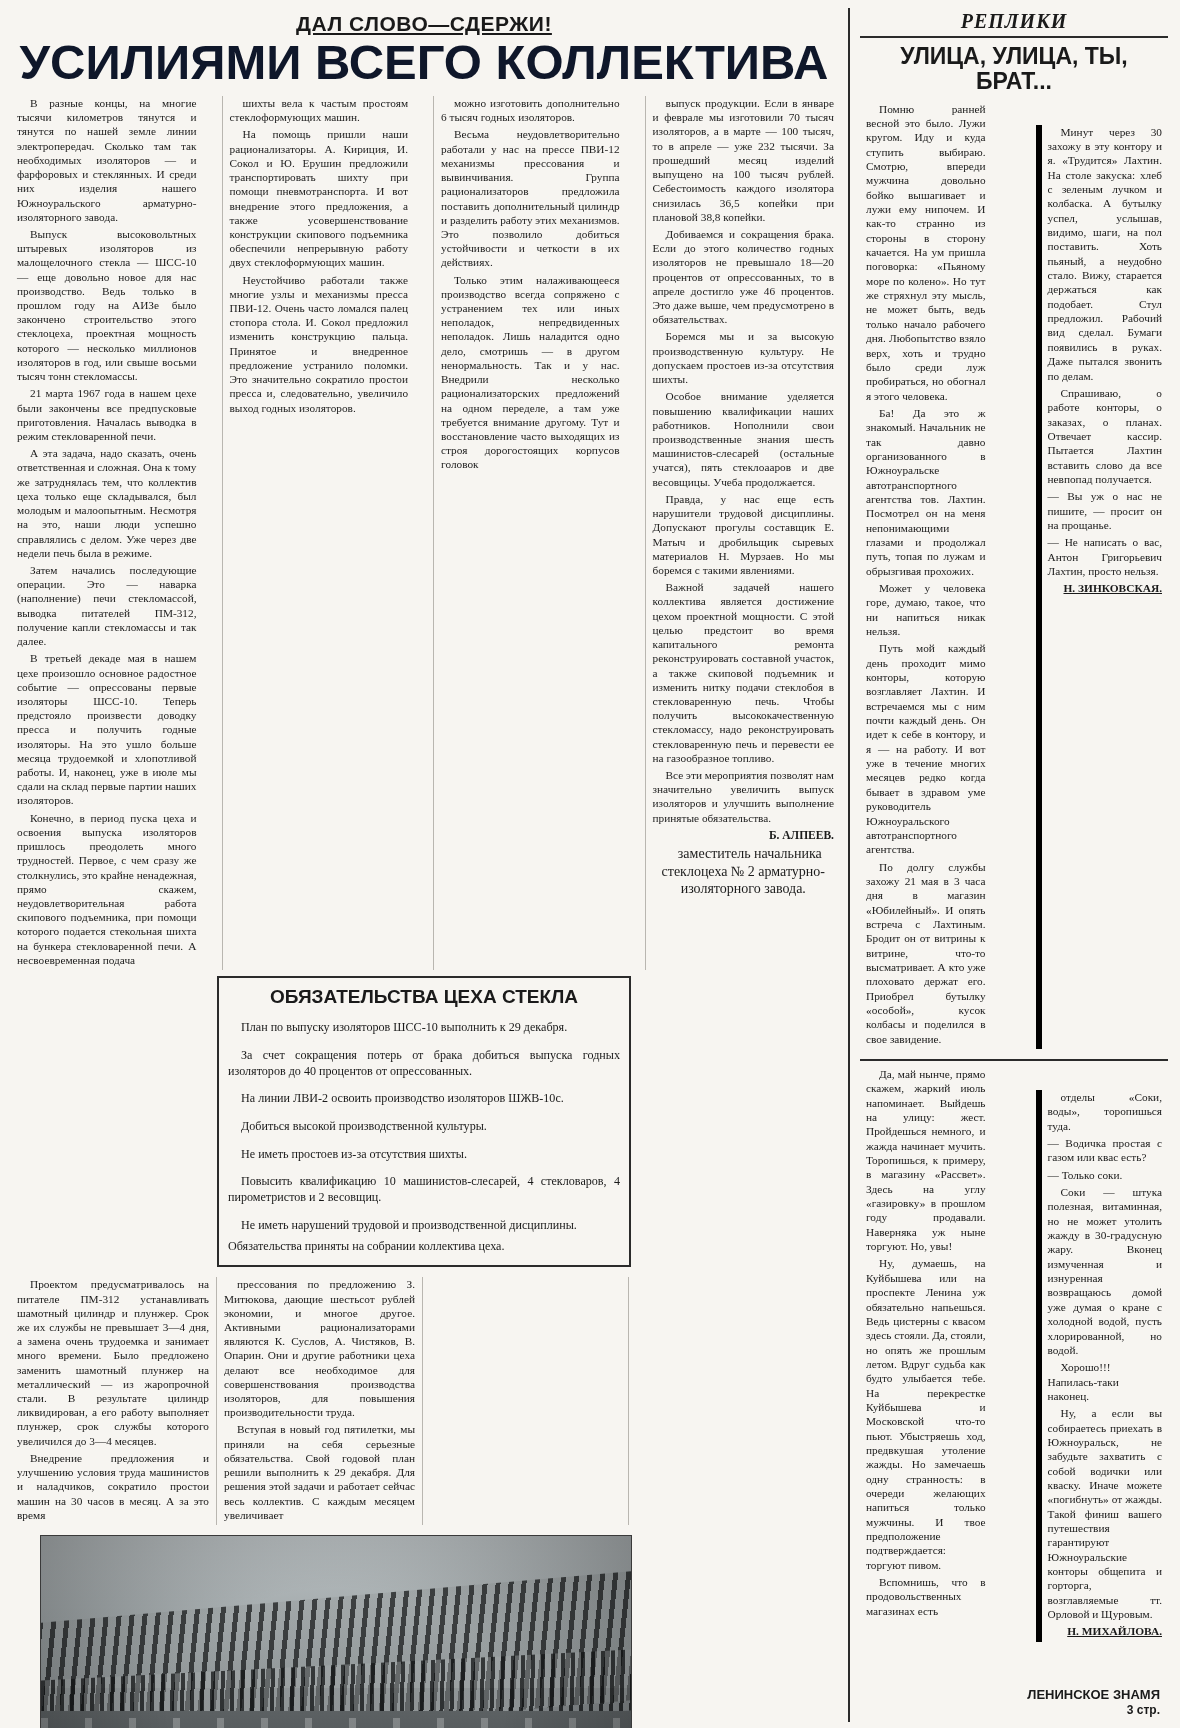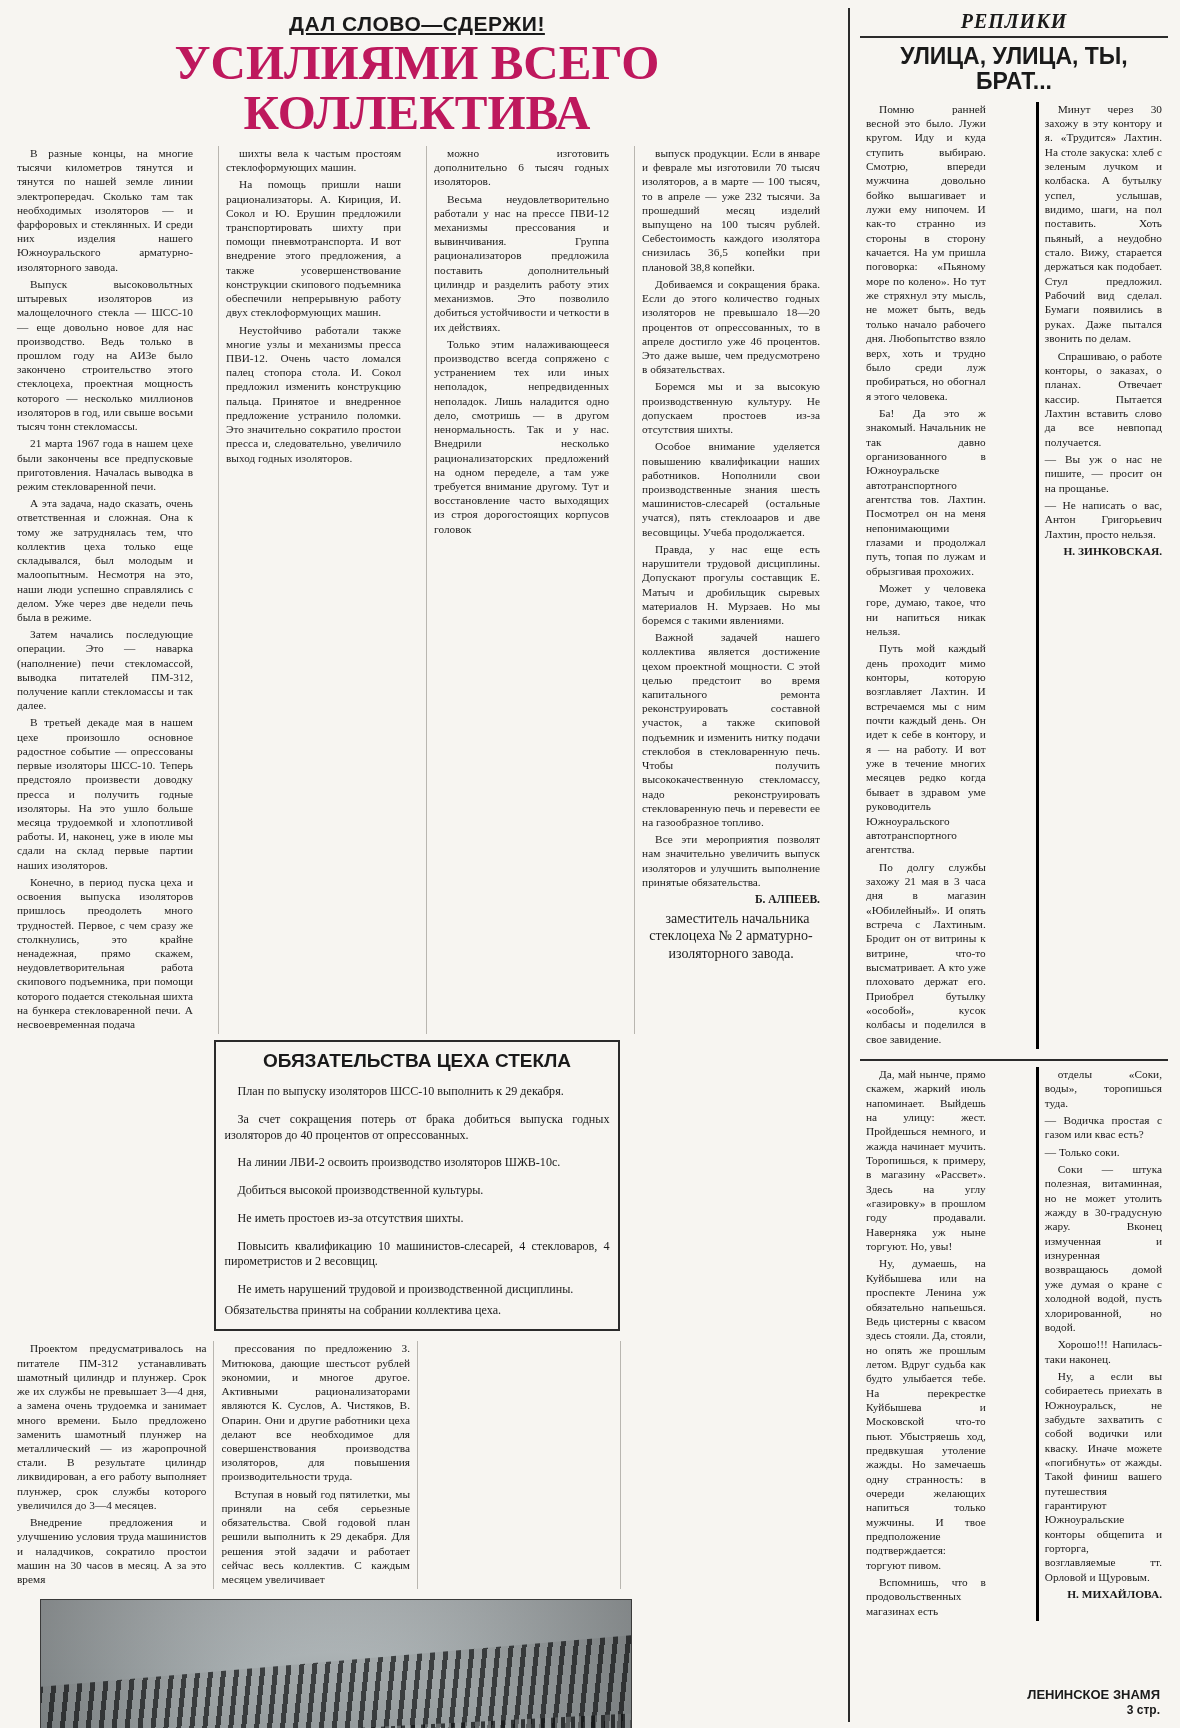--- a/index.html
+++ b/index.html
@@ -21,42 +21,42 @@
     position: relative;
     background: #f7f5f1;
     box-sizing: border-box;
     padding: 8px 10px 6px 10px;
     display: flex;
   }
   
   .main-section {
     width: 840px;
     box-sizing: border-box;
-    padding-right: 24px;
+    padding-right: 10px;
     border-right: 2px solid #2b2b2b;
     position: relative;
   }
   .kicker {
     text-align: center;
     font-size: 21px;
     font-weight: bold;
     letter-spacing: 0.5px;
     text-decoration: underline;
     margin: 4px 0 2px 0;
     font-family: "Liberation Sans", sans-serif;
   }
   .headline {
     text-align: center;
     font-size: 49px;
     font-weight: bold;
     letter-spacing: 0px;
     line-height: 1.02;
     margin: 2px 0 8px 0;
-    font-family: Liberation Serif, serif;
-    color: #be185d;
+    font-family: Liberation Sans, sans-serif;
+    color: #0f172a;
   }
   .cols {
     display: flex;
     gap: 18px;
   }
   .col {
     box-sizing: border-box;
     font-size: 11.3px;
     line-height: 1.26;
     text-align: justify;
@@ -234,29 +234,30 @@
     gap: 44px;
   }
   .rcol {
     box-sizing: border-box;
     width: 154px;
     font-size: 11.3px;
     line-height: 1.27;
     text-align: justify;
     padding: 0 6px;
   }
-  .rcol + .rcol { border-left: 3px solid #000000; }
+  .rcol + .rcol { border-left: 6px solid #000000; margin-top: 23px; }
   .rcol p { margin: 0 0 3px 0; text-indent: 13px; }
   .rcol p.nind { text-indent: 0; }
   .r-sign {
     text-align: right;
     font-weight: bold;
     font-size: 11.4px;
     margin-top: 6px;
     text-indent: 0;
+    text-decoration: underline;
   }
   .thirst-box {
     margin-top: 10px;
     border-top: 2px solid #2b2b2b;
     padding-top: 6px;
   }
   .thirst-title {
     text-align: center;
     font-family: "Liberation Sans", sans-serif;
     font-weight: bold;

